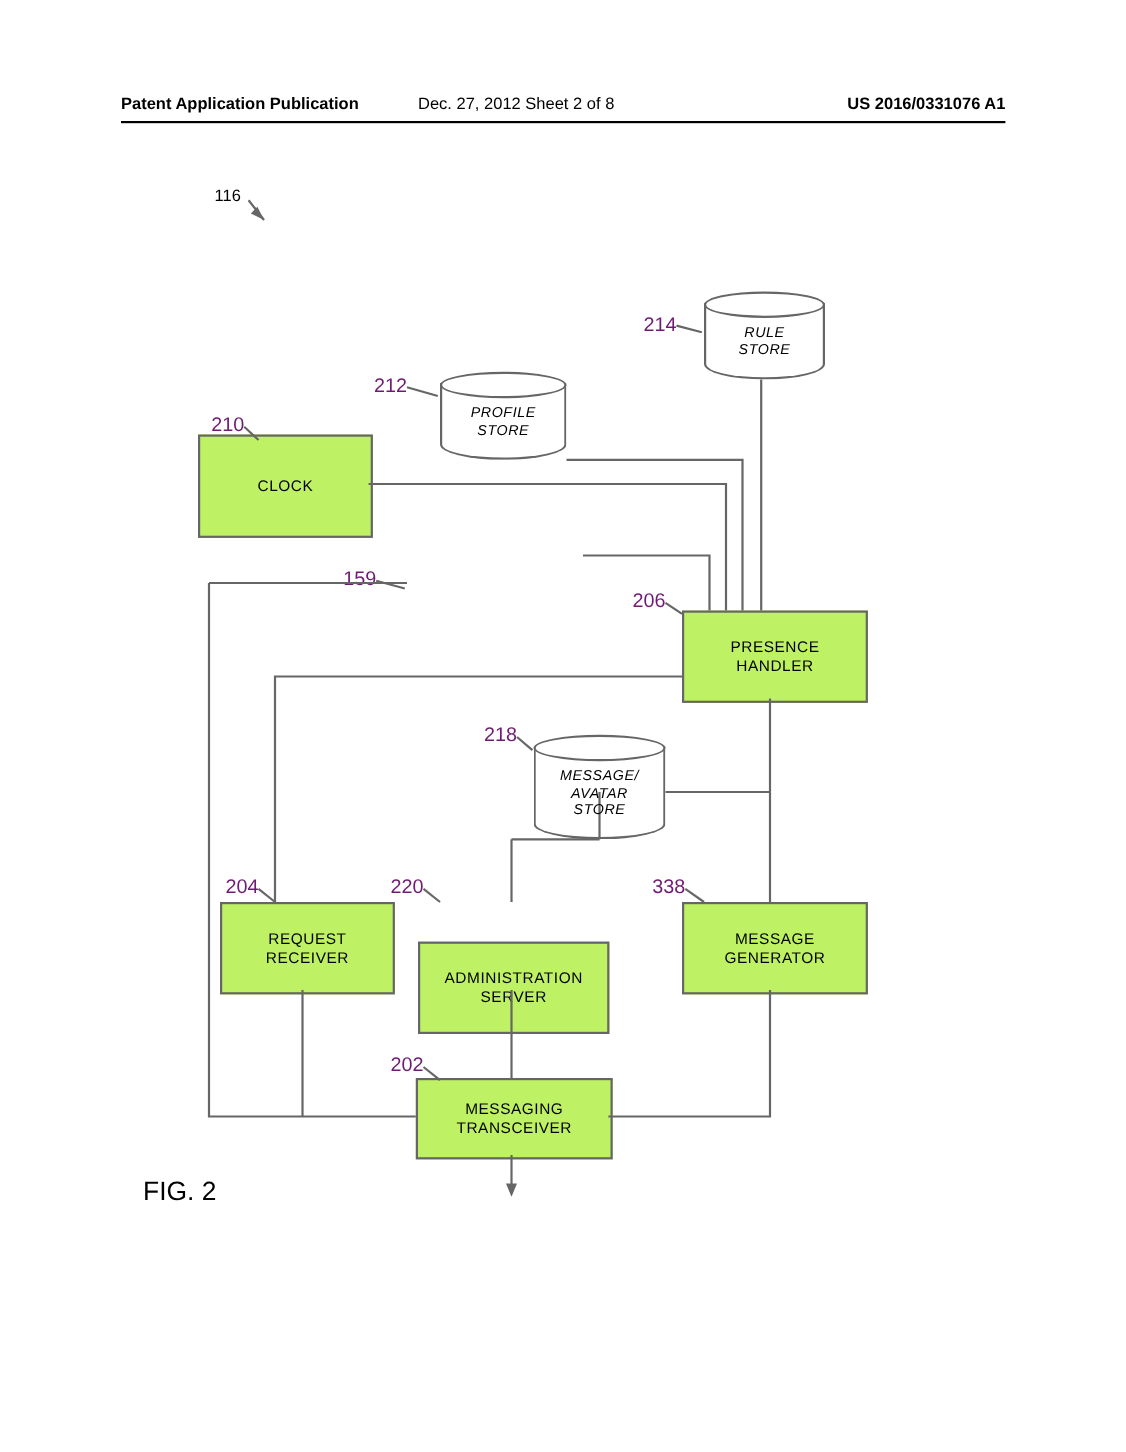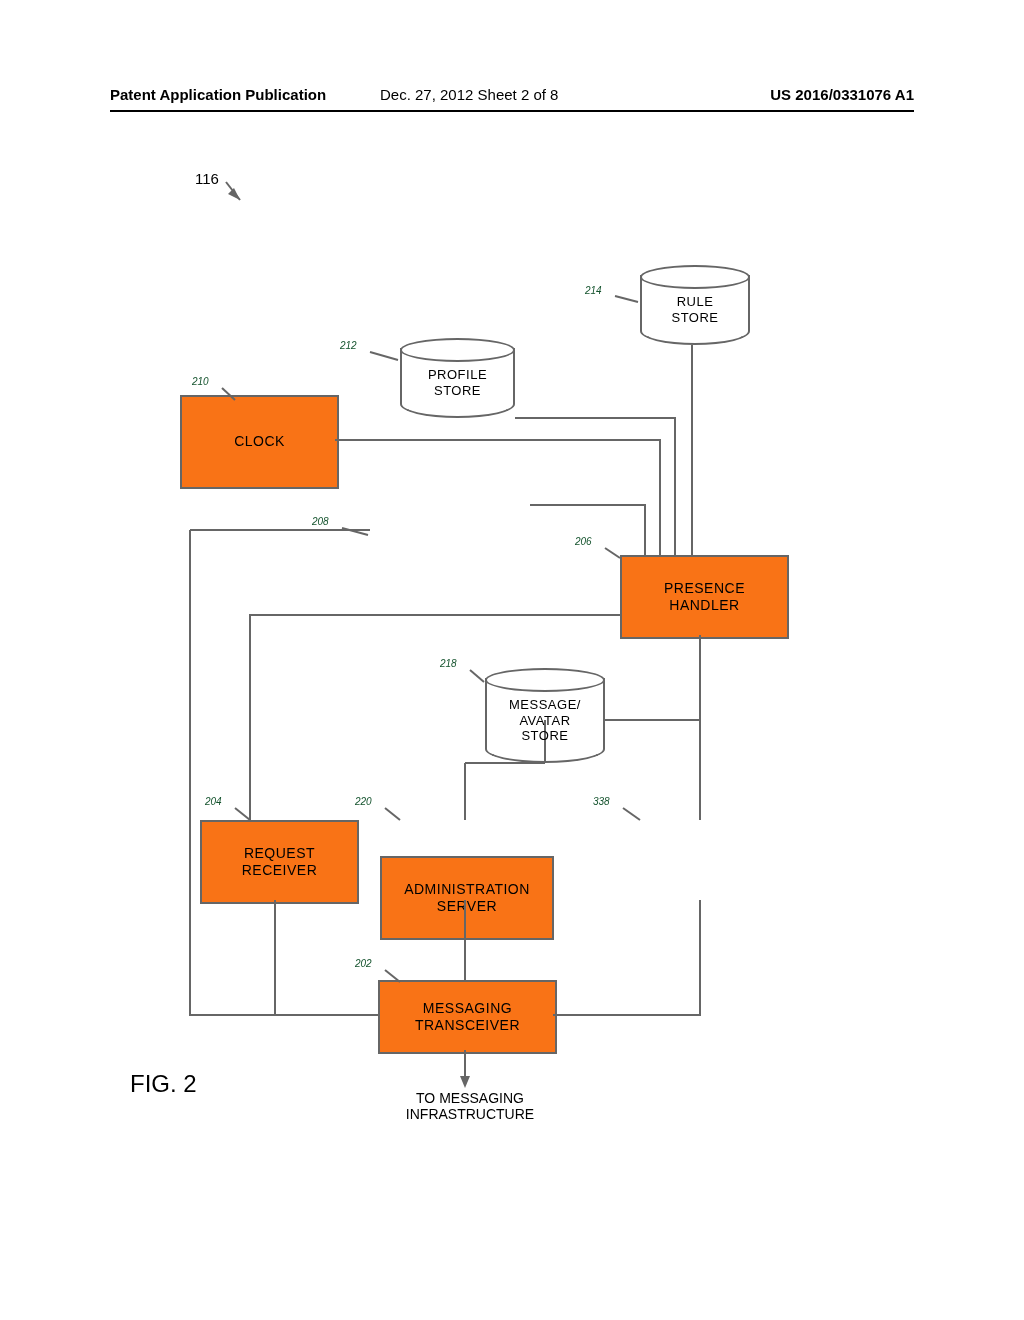--- a/index.html
+++ b/index.html
@@ -37,21 +37,21 @@
     position: absolute;
     left: 100px; top: 160px;
     width: 820px; height: 1050px;
   }
 
   .box, .cyl, .ref, .figlbl, .footer-txt, .overall-ref {
     position: absolute;
   }
   .box {
     border: 2px solid #666;
-    background: #f97316;
+    background: #bef264;
     display: flex;
     align-items: center;
     justify-content: center;
     text-align: center;
     font-size: 14px;
     line-height: 1.25;
     letter-spacing: 0.5px;
   }
   .cyl {
     display: flex;
@@ -76,26 +76,26 @@
     left: 0; right: 0; top: 0;
     height: 20px;
     border: 2px solid #666;
     border-radius: 50% / 50%;
     background: #fff;
   }
   .cyl .txt {
     position: relative;
     z-index: 2;
     padding-top: 10px;
+    font-style: italic;
   }
 
   .ref {
-    font-size: 10px;
-    color: #14532d;
-    font-style: italic;
+    font-size: 18px;
+    color: #701a75;
   }
 
   .figlbl {
     font-size: 24px;
     font-weight: normal;
   }
 
   svg.wires {
     position: absolute;
     left: 0; top: 0;
@@ -144,21 +144,21 @@
     <div class="ref" style="left:240px; top:180px;">212</div>
 
     <div class="cyl" style="left:540px; top:105px; width:110px; height:80px;">
       <div class="body" style="top:10px; bottom:0;"></div>
       <div class="top"></div>
       <div class="txt" style="white-space:pre;">RULE
 STORE</div>
     </div>
     <div class="ref" style="left:485px; top:125px;">214</div>
 
-    <div class="ref" style="left:212px; top:356px;">208</div>
+    <div class="ref" style="left:212px; top:356px;">159</div>
 
     <div class="box" style="left:520px; top:395px; width:165px; height:80px;">
       <span style="white-space:pre;">PRESENCE
 HANDLER</span>
     </div>
     <div class="ref" style="left:475px; top:376px;">206</div>
 
     <div class="cyl" style="left:385px; top:508px; width:120px; height:95px;">
       <div class="body" style="top:10px; bottom:0;"></div>
       <div class="top"></div>
@@ -173,30 +173,32 @@
 RECEIVER</span>
     </div>
     <div class="ref" style="left:105px; top:636px;">204</div>
 
     <div class="box" style="left:280px; top:696px; width:170px; height:80px;">
       <span style="white-space:pre;">ADMINISTRATION
 SERVER</span>
     </div>
     <div class="ref" style="left:255px; top:636px;">220</div>
 
+    <div class="box" style="left:520px; top:660px; width:165px; height:80px;">
+      <span style="white-space:pre;">MESSAGE
+GENERATOR</span>
+    </div>
     <div class="ref" style="left:493px; top:636px;">338</div>
 
     <div class="box" style="left:278px; top:820px; width:175px; height:70px;">
       <span style="white-space:pre;">MESSAGING
 TRANSCEIVER</span>
     </div>
     <div class="ref" style="left:255px; top:798px;">202</div>
 
-    <div class="footer-txt" style="left:270px; top:930px; white-space:pre;">TO MESSAGING
-INFRASTRUCTURE</div>
 
     <div class="figlbl" style="left:30px; top:910px;">FIG. 2</div>
 
     <svg class="wires">
 
       <line x1="126" y1="22" x2="140" y2="40"></line>
       <polygon class="arrow" points="140,40 128,34 134,28"></polygon>
 
       <line x1="122" y1="228" x2="135" y2="240"></line>
       <line x1="270" y1="192" x2="298" y2="200"></line>

